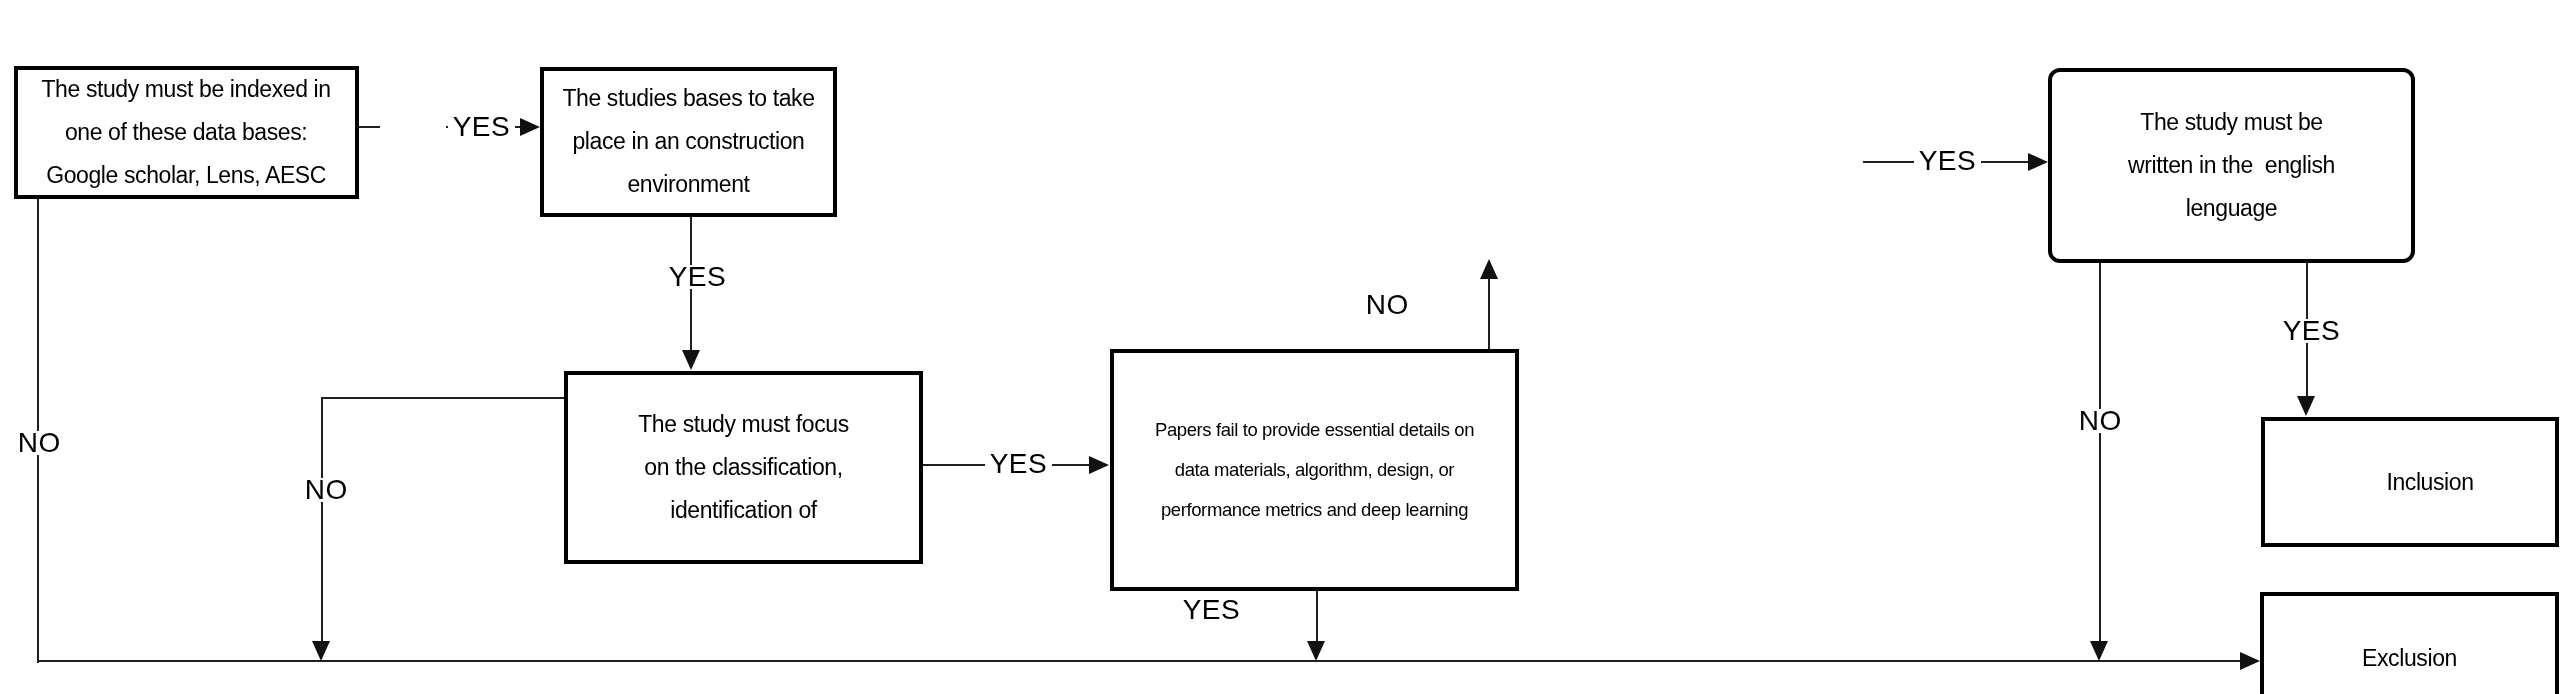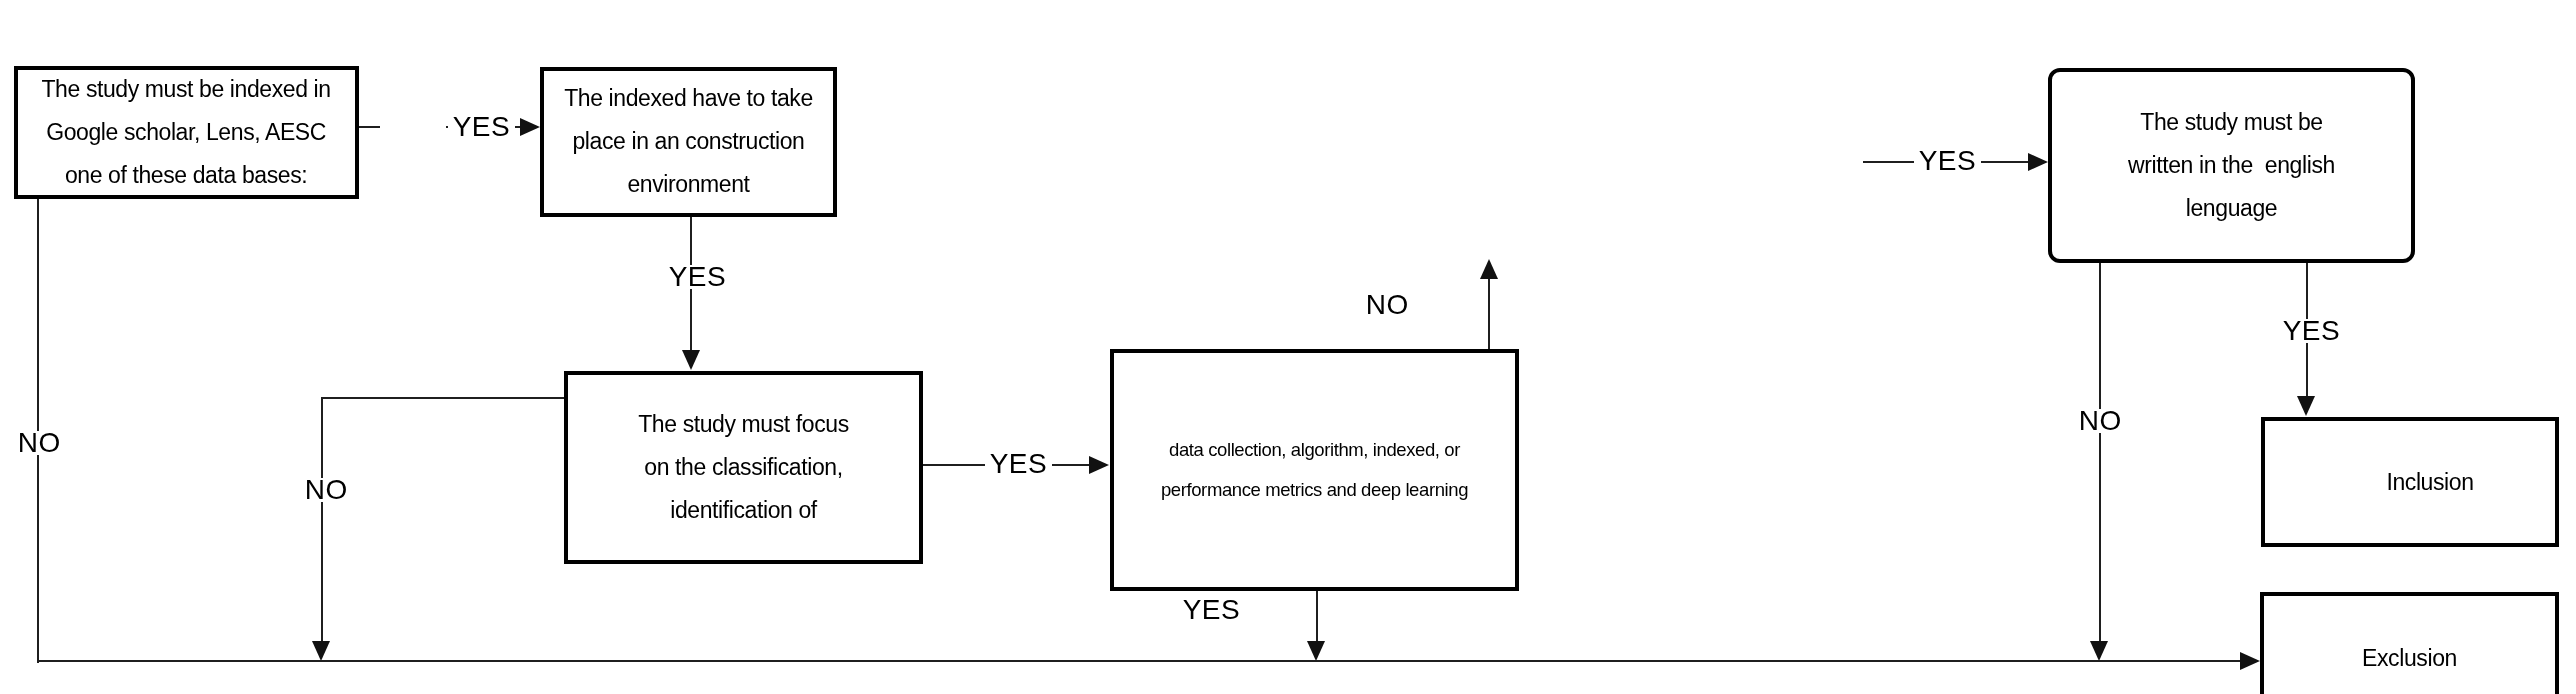--- a/index.html
+++ b/index.html
@@ -64,38 +64,39 @@
     color: #000;
   }
 </style>
 </head>
 <body>
 
 <div id="canvas">
 
   <div class="box" style="left:13.6px; top:17.6px; width:345px; height:133px;">
     <div class="bline">The study must be indexed in</div>
+    <div class="bline">one of these data bases:</div>
     <div class="bline">Google scholar, Lens, AESC</div>
-    <div class="bline">one of these data bases:</div>
   </div>
 
   <div class="box" style="left:540px; top:18.5px; width:297px; height:150px;">
-    <div class="bline">The indexed have to take</div>
+    <div class="bline">The studies bases to take</div>
     <div class="bline">place in an construction</div>
     <div class="bline">environment</div>
   </div>
 
   <div class="box" style="left:564px; top:323px; width:359px; height:193px;">
     <div class="bline">The study must focus</div>
     <div class="bline">on the classification,</div>
     <div class="bline">identification of</div>
   </div>
 
   <div class="box small-text" style="left:1110px; top:301px; width:409px; height:242px;">
-    <div class="bline">data collection, algorithm, indexed, or</div>
+    <div class="bline">Papers fail to provide essential details on</div>
+    <div class="bline">data materials, algorithm, design, or</div>
     <div class="bline">performance metrics and deep learning</div>
   </div>
 
 
   <div class="box" style="left:2048px; top:20px; width:367px; height:195px;border-radius:12px;">
     <div class="bline">The study must be</div>
     <div class="bline">written in the  english</div>
     <div class="bline">lenguage</div>
   </div>
 

